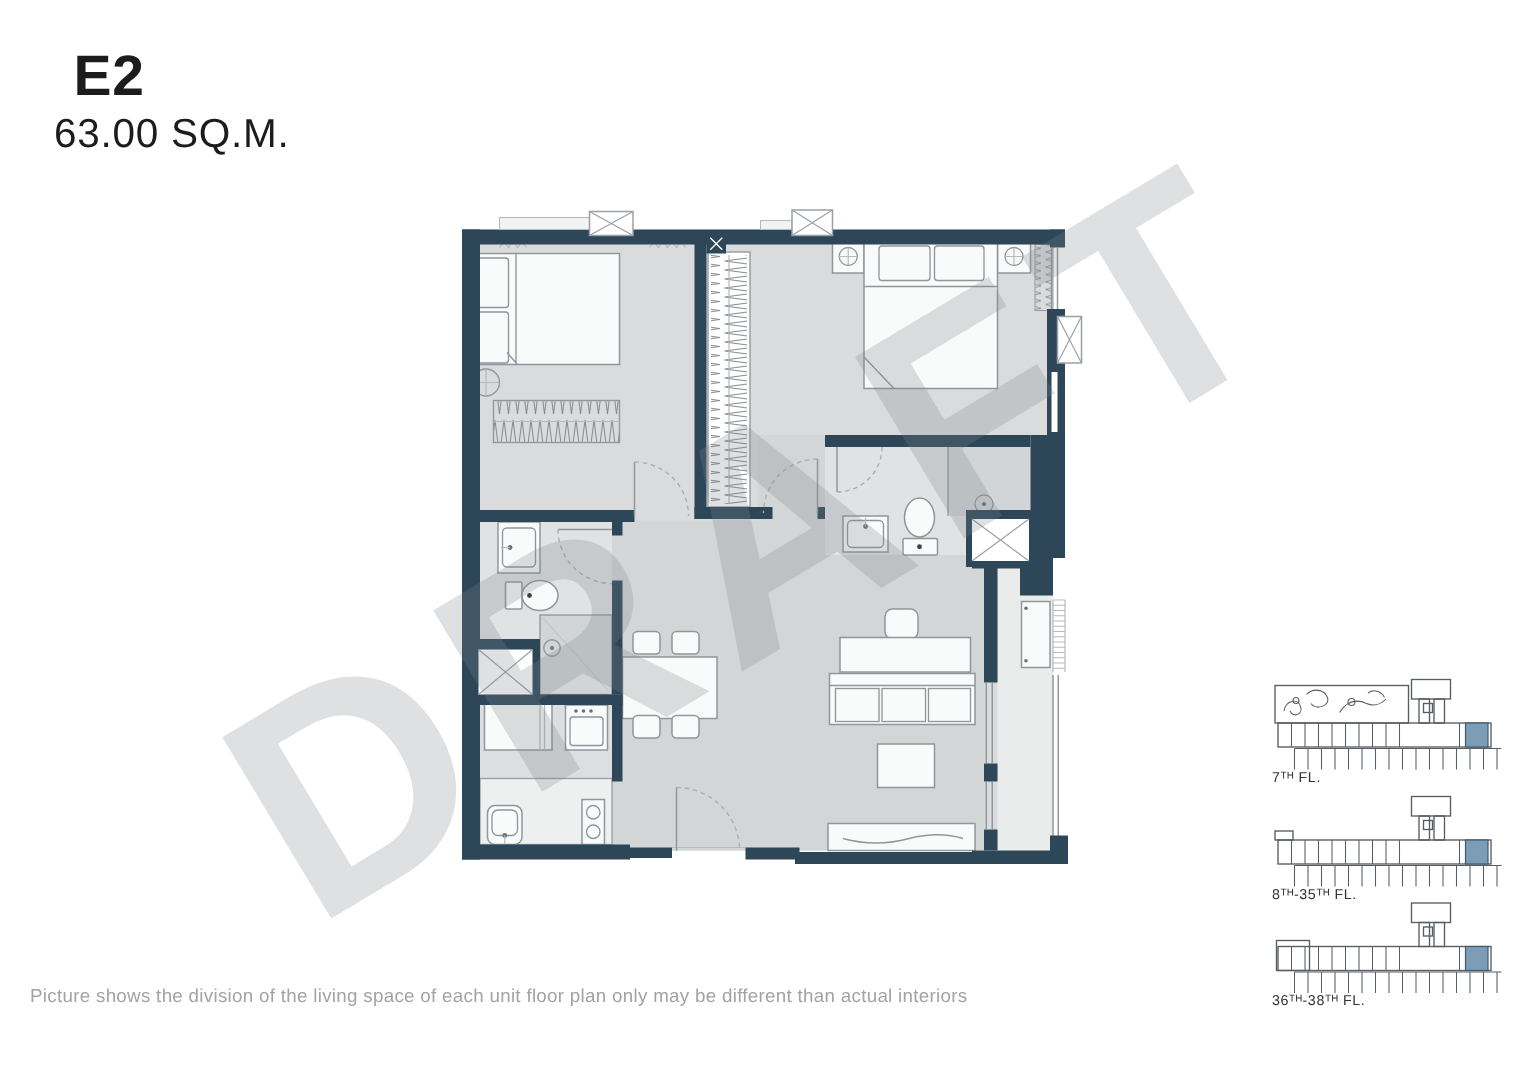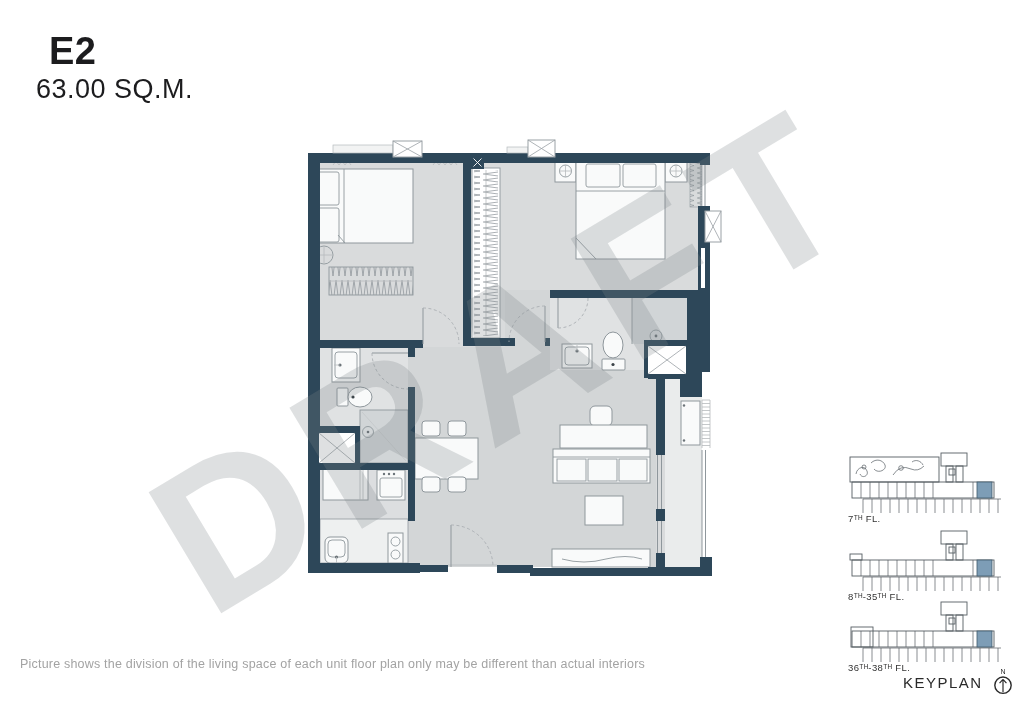--- a/index.html
+++ b/index.html
@@ -330,22 +330,14 @@
         <rect x="92" y="1" width="26" height="13"></rect>
         <rect x="97" y="14" width="7" height="16"></rect>
         <rect x="107" y="14" width="7" height="16"></rect>
         <rect x="100" y="17" width="6" height="6"></rect>
       </g>
       <rect class="kb" x="128" y="30" width="15" height="16"></rect>
     </svg>
     <div class="kp-label">36ᵀᴴ-38ᵀᴴ FL.</div>
   </div>
 
-  <div class="keyplan-row">
-    <span class="keyplan-title">KEYPLAN</span>
-    <svg width="22" height="28" viewBox="0 0 20 26" xmlns="http://www.w3.org/2000/svg">
-      <text x="10" y="6" text-anchor="middle" font-size="6.5" fill="#2a2a2a" font-family="Liberation Sans, sans-serif">N</text>
-      <circle cx="10" cy="16" r="7.6" fill="none" stroke="#2a2a2a" stroke-width="1.3"></circle>
-      <path d="M10,22.5 V10.5 M10,10.5 L6.8,14 M10,10.5 L13.2,14" fill="none" stroke="#2a2a2a" stroke-width="1.1"></path>
-    </svg>
-  </div>
 
 </div>
 
 </body></html>

